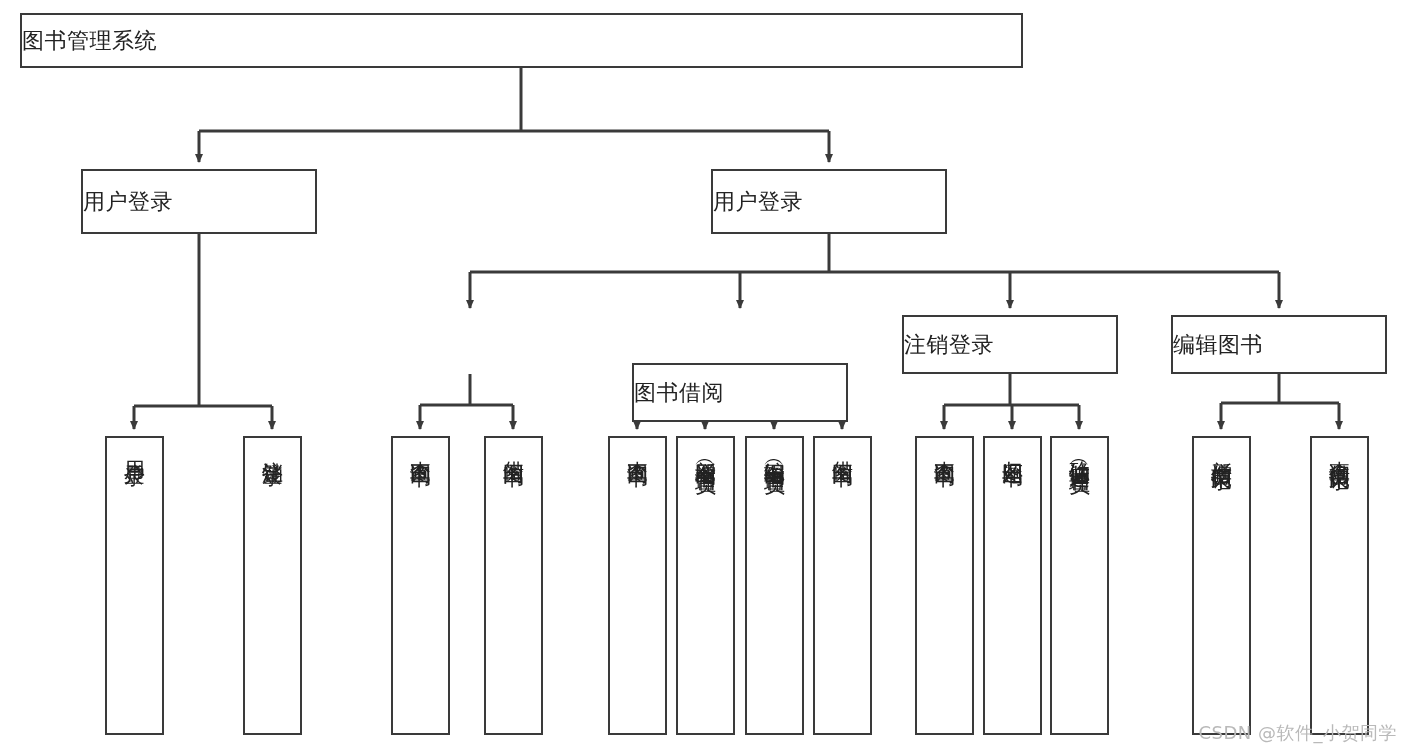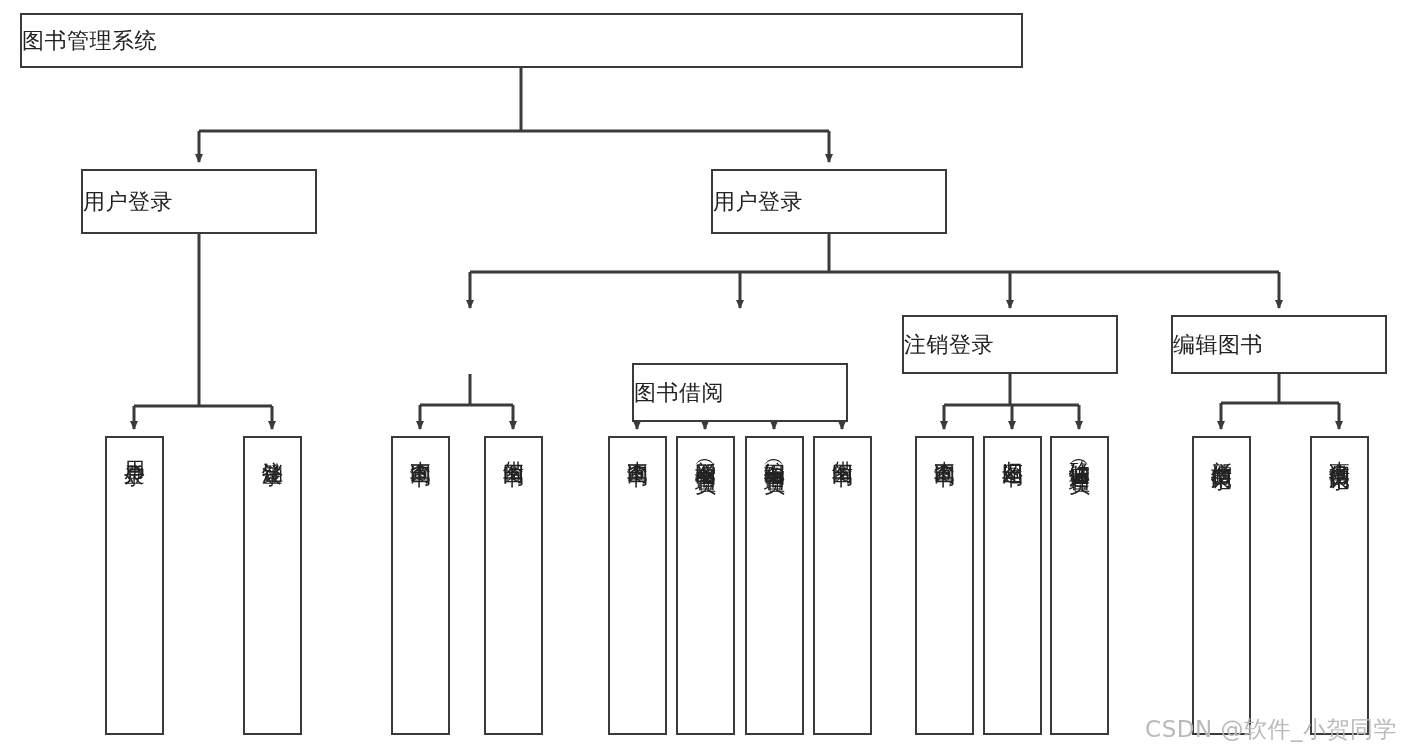--- a/index.html
+++ b/index.html
@@ -56,21 +56,21 @@
   }
   .node.root .node-label,
   .node.level2 .node-label,
   .node.level3 .node-label {
     font-size: 22px;
   }
   #watermark {
     position: absolute;
     right: 8px;
     bottom: 2px;
-    font-size: 23px;
+    font-size: 18px;
     color: #b9b9b9;
     white-space: nowrap;
     letter-spacing: 0.5px;
     pointer-events: none;
   }
 </style>
 </head>
 <body>
 
 <div id="canvas">

